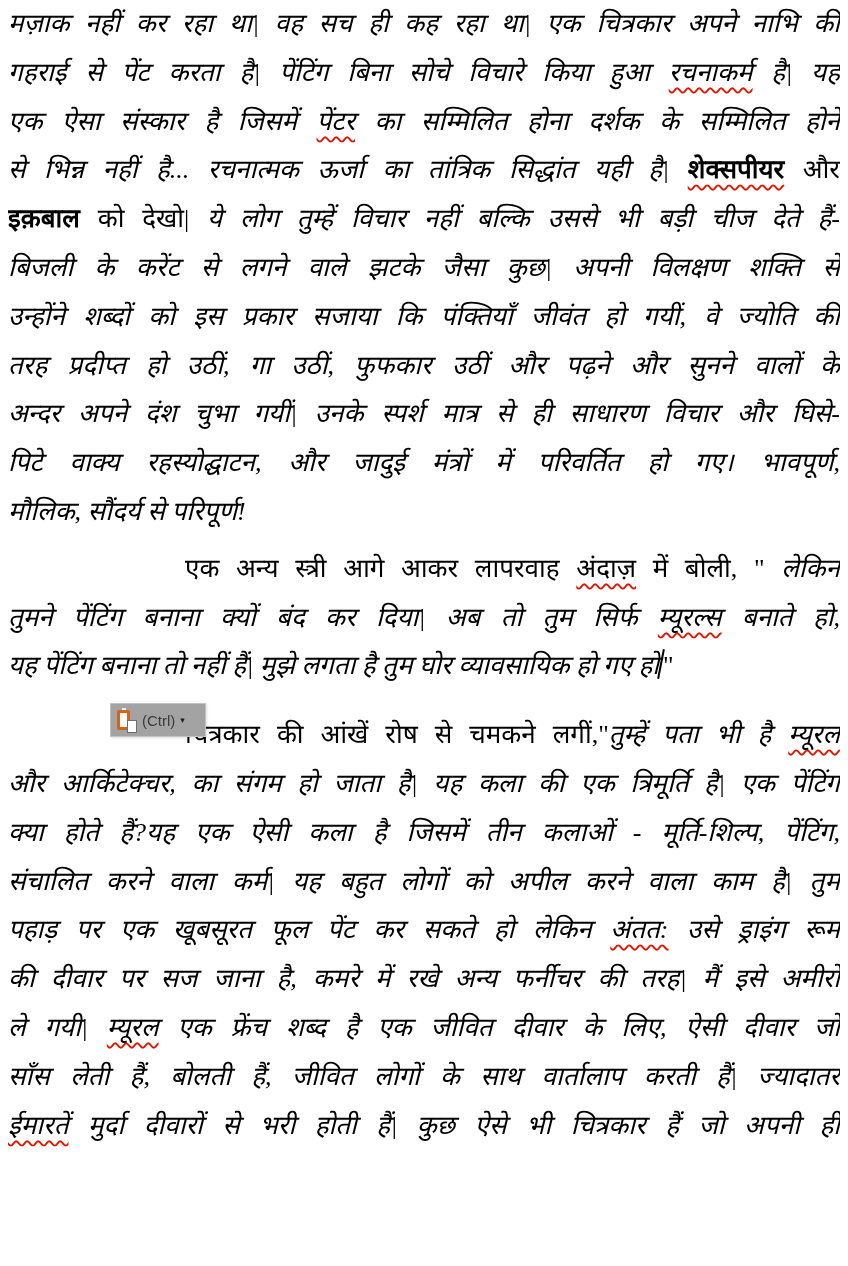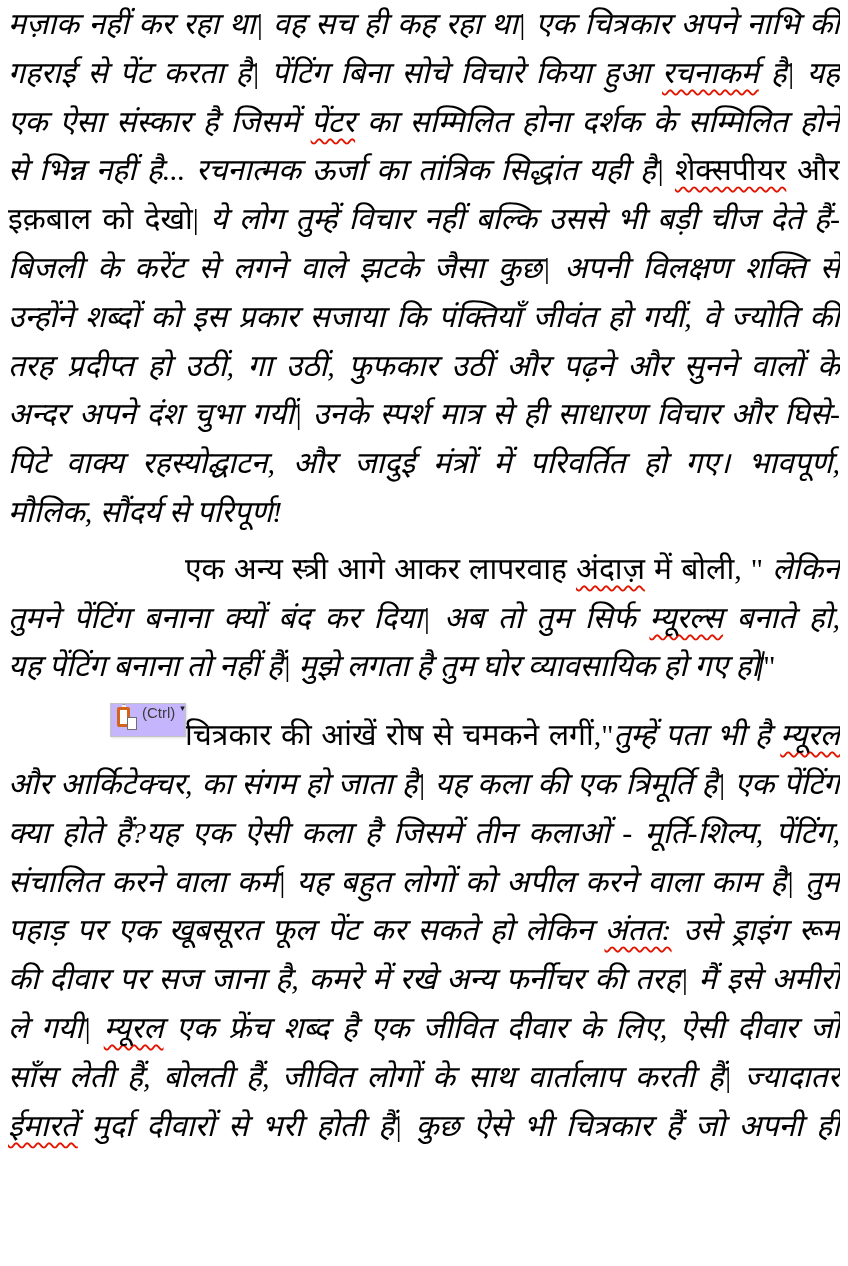--- a/index.html
+++ b/index.html
@@ -9,33 +9,33 @@
     color:#000;
   }
   #doc{
     position:relative;
     width:832px;
     padding:0 8px;
   }
   .line{
     height:48.8px;
     line-height:48.8px;
-    font-size:30px;
+    font-size:26px;
     white-space:pre-wrap;
     overflow:hidden;
     text-align:justify;
     text-align-last:justify;
   }
   .line.nojust{text-align:right;text-align-last:left;}
   .line.indent{padding-left:177px;}
   .line.sp1{margin-top:8px;}
   .line.sp2{margin-top:20px;}
   .run.i{font-style:italic;}
   .run.r{font-style:normal;font-weight:400;}
-  .run.b{font-style:normal;font-weight:400;}
+  .run.b{font-style:normal;font-weight:700;}
   .run.sq{
     text-decoration-line:underline;
     text-decoration-style:wavy;
     text-decoration-color:#e31400;
     text-decoration-thickness:1.5px;
     text-underline-offset:6px;
     text-decoration-skip-ink:none;
   }
   .caret{
     display:inline-block;
@@ -43,23 +43,23 @@
     background:#000;
     transform:rotate(11deg);
     vertical-align:-5px;
     margin:0 1px;
   }
   
   .paste-btn{
     position:absolute;
     left:110px;top:703px;
     height:32px;
-    display:flex;align-items:flex-start;gap:5px;
-    padding:0 0 0 6px;
-    background:#c4b5fd;
+    display:flex;align-items:center;gap:5px;
+    padding:0 20px 0 6px;
+    background:#a3a3a3;
     border:1px solid #c3c3c3;
     box-shadow:1px 1px 2px rgba(0,0,0,0.12);
     z-index:5;
     font-family:"Liberation Sans",sans-serif;
     cursor:default;
   }
   .clip-wrap{position:relative;width:20px;height:26px;}
   .clip-board{
     position:absolute;left:0;top:3px;width:13px;height:20px;
     background:#ffffff;border:3px solid #d2641c;border-radius:2px;

